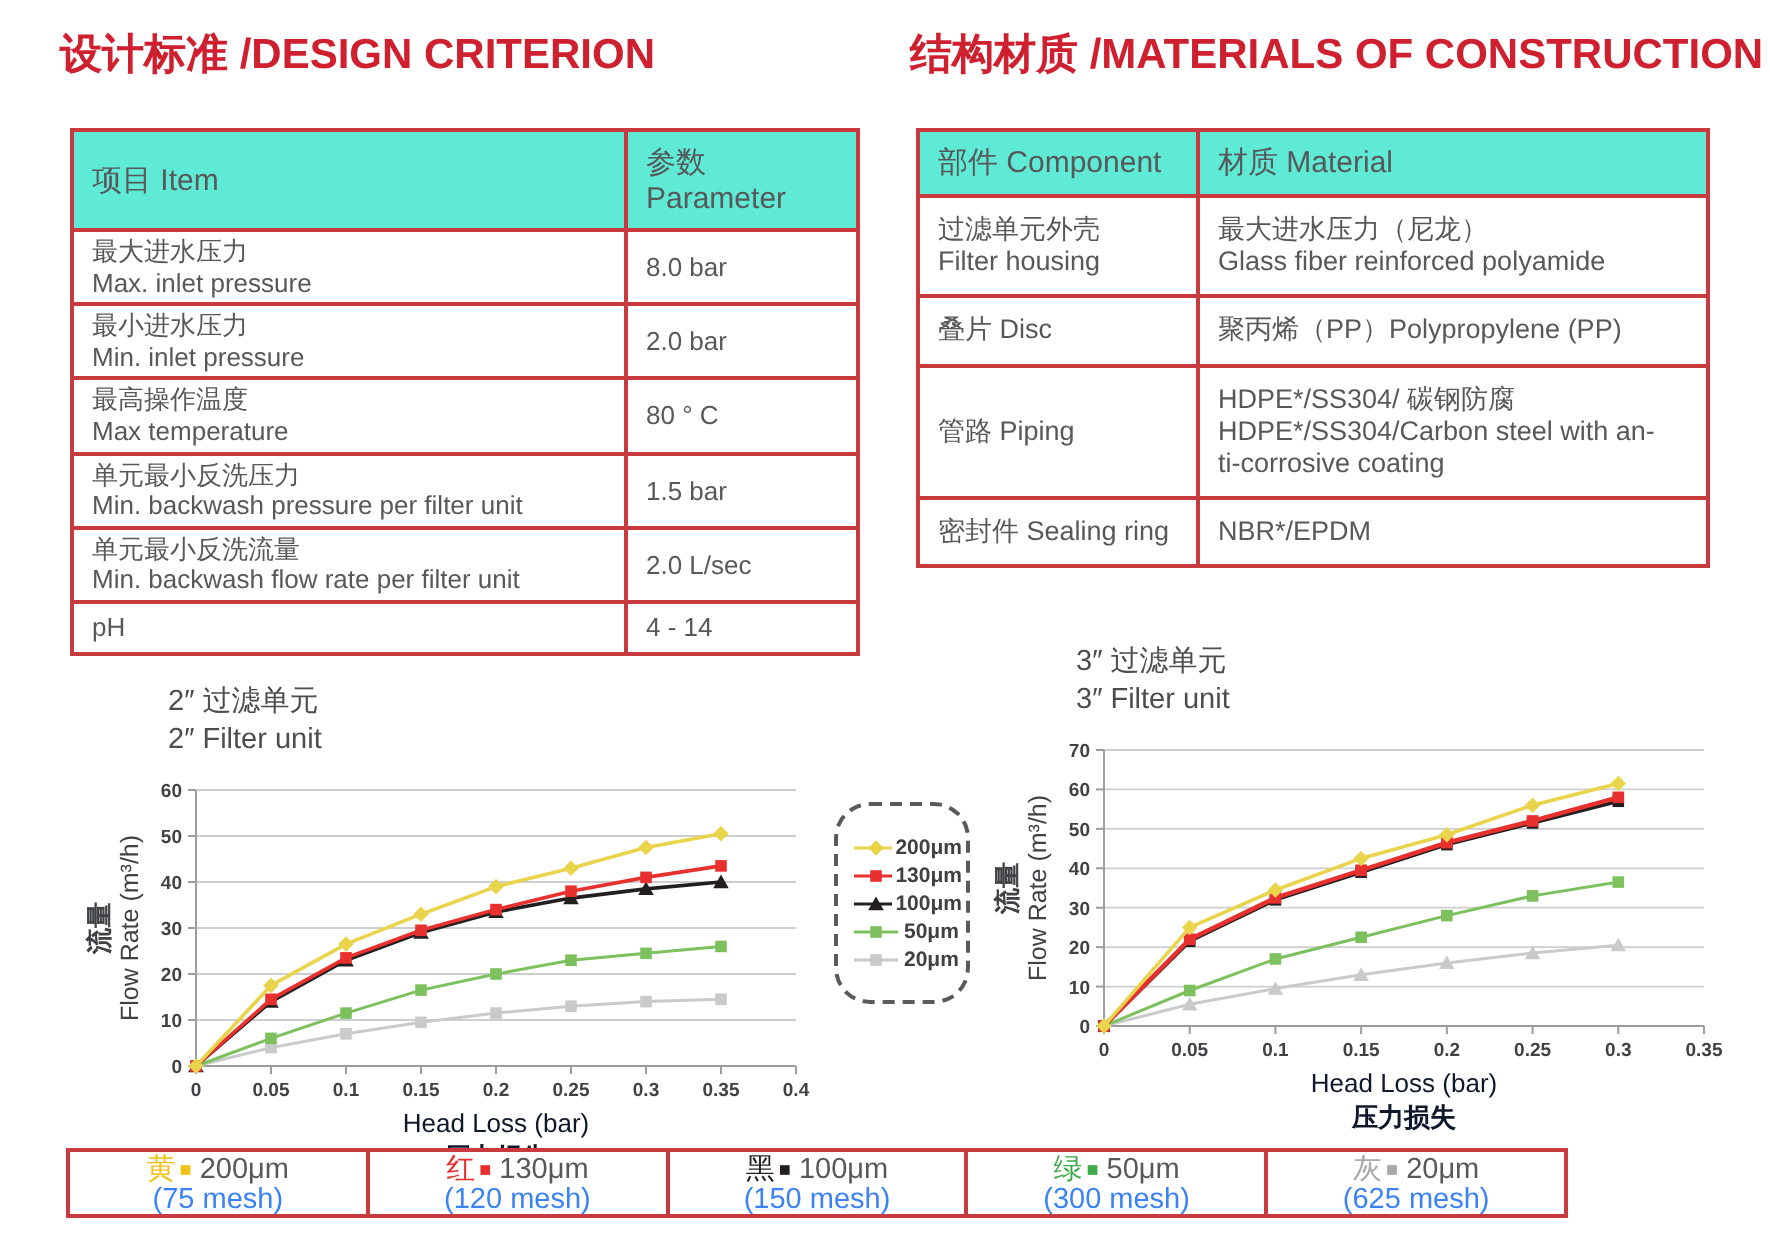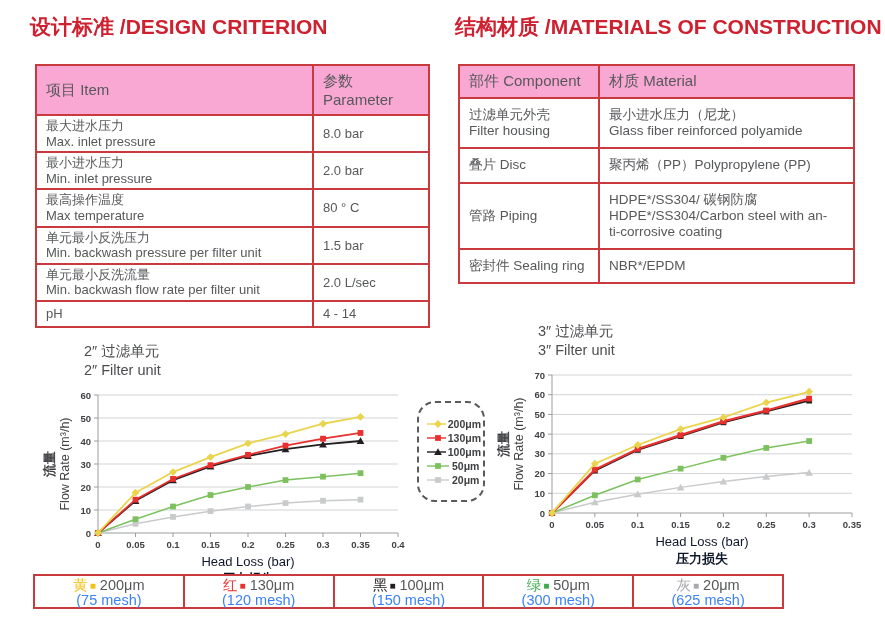--- a/index.html
+++ b/index.html
@@ -7,21 +7,21 @@
   .page { position: relative; width: 885px; height: 626px; background: #fff; overflow: hidden; }
 
   .title { position: absolute; top: 13px; font-size: 21px; font-weight: bold; color: #cf2030; white-space: nowrap; }
   .title-left { left: 30px; }
   .title-right { left: 455px; }
 
   table { border-collapse: collapse; position: absolute; table-layout: fixed; }
   .dtable { left: 35px; top: 64px; width: 393px; }
   .mtable { left: 458px; top: 64px; width: 395px; }
   th, td { border: 2px solid #c93a3e; color: #57585a; text-align: left; vertical-align: middle; }
-  th { background: #f9a8d4; font-weight: normal; font-size: 15px; padding: 6px 9px; height: 21px; }
+  th { background: #5eead4; font-weight: normal; font-size: 15px; padding: 6px 9px; height: 21px; }
   .dtable td { font-size: 13px; padding: 2px 9px; height: 26px; }
   .mtable td { font-size: 13.5px; padding: 8px 9px; height: 26px; border-radius: 24px; }
   .cell-line { line-height: 1.2; }
 
   .chart-block { position: absolute; top: 322px; width: 378px; }
   .chart-2in { left: 38px; margin-top: 20px; }
   .chart-3in { left: 492px; }
   .chart-title { margin-left: 46px; font-size: 14.5px; color: #4c4d4f; line-height: 1.3; }
   .chart-svg { display: block; margin-top: 7px; }
   svg .tick { font-family: "Liberation Sans", sans-serif; font-size: 9.5px; font-weight: bold; fill: #404144; }
@@ -121,21 +121,21 @@
         <th>材质 Material</th>
       </tr>
     </thead>
     <tbody>
       <tr>
         <td>
             <div class="cell-line">过滤单元外壳</div>
             <div class="cell-line">Filter housing</div>
           </td>
         <td>
-            <div class="cell-line">最小进水压力（尼龙）</div>
+            <div class="cell-line">最大进水压力（尼龙）</div>
             <div class="cell-line">Glass fiber reinforced polyamide</div>
           </td>
       </tr>
       <tr>
         <td>
             <div class="cell-line">叠片 Disc</div>
           </td>
         <td>
             <div class="cell-line">聚丙烯（PP）Polypropylene (PP)</div>
           </td>

